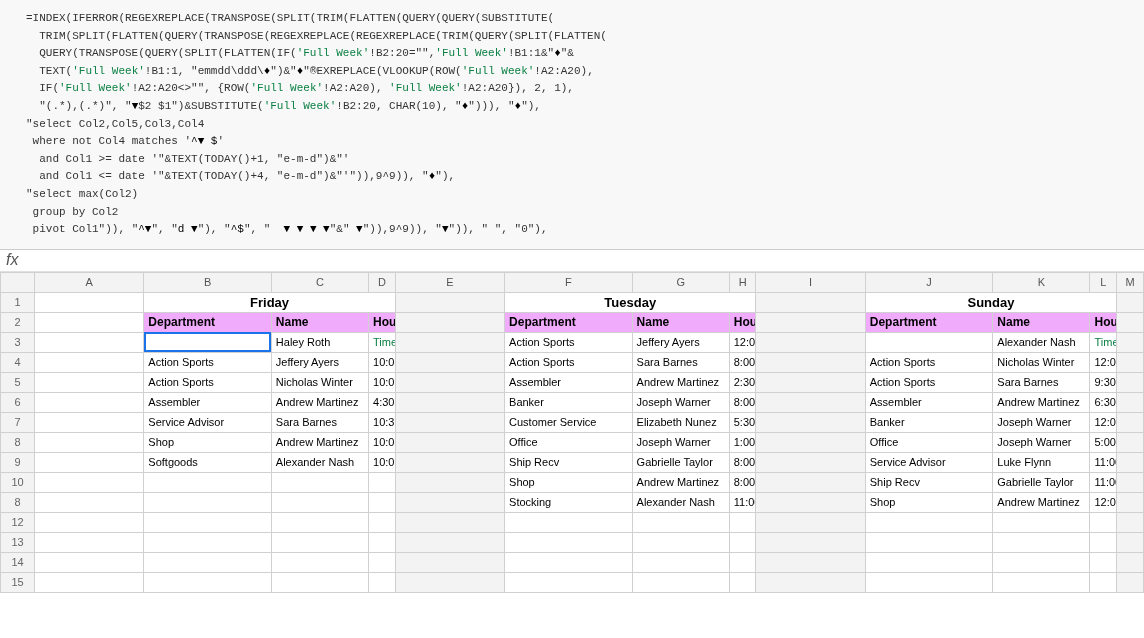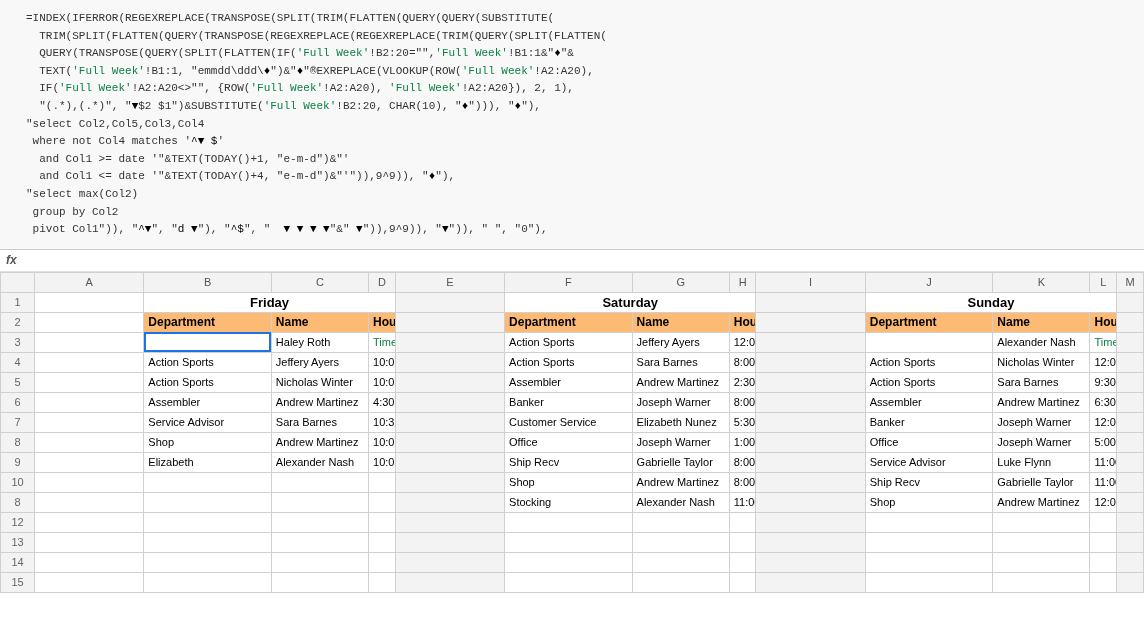--- a/index.html
+++ b/index.html
@@ -65,21 +65,21 @@
       font-weight: bold;
       font-size: 13px;
       background: #fff;
       margin-top: 30px;
     }
 
     
     .sub-header {
       font-weight: bold;
       font-size: 12px;
-      background: #fdba74;
+      background: #f0abfc;
     }
 
     
     .data-cell {
       font-size: 11px;
       background: #fff;
     }
 
     
     .green-text { color: #0b8043; }
@@ -126,24 +126,23 @@
       display: flex;
       align-items: center;
       border-bottom: 1px solid #e0e0e0;
       padding: 2px 6px;
       background: #fff;
       height: 22px;
     }
     .fx-label {
       font-style: italic;
       color: #555;
-      font-size: 12px;
+      font-size: 16px;
       margin-right: 10px;
       min-width: 20px;
-      font-weight: bold;
     }
   </style>
 </head>
 <body>
 
 <div class="formula-area">
   <div class="formula-text">=INDEX(IFERROR(REGEXREPLACE(TRANSPOSE(SPLIT(TRIM(FLATTEN(QUERY(QUERY(SUBSTITUTE(
   TRIM(SPLIT(FLATTEN(QUERY(TRANSPOSE(REGEXREPLACE(REGEXREPLACE(TRIM(QUERY(SPLIT(FLATTEN(
   QUERY(TRANSPOSE(QUERY(SPLIT(FLATTEN(IF(<span class="formula-green">'Full Week'</span>!B2:20="",<span class="formula-green">'Full Week'</span>!B1:1&amp;"<span class="formula-black">♦</span>"&amp;
   TEXT(<span class="formula-green">'Full Week'</span>!B1:1, "emmdd\ddd\<span class="formula-black">♦</span>")&amp;"<span class="formula-black">♦</span>"®EXREPLACE(VLOOKUP(ROW(<span class="formula-green">'Full Week'</span>!A2:A20),
@@ -198,21 +197,21 @@
         <th class="col-header sep-col">M</th>
       </tr>
     </thead>
     <tbody>
 
       <tr>
         <td class="row-num">1</td>
         <td class="data-cell"></td>
         <td class="section-header" colspan="3">Friday</td>
         <td class="sep-col"></td>
-        <td class="section-header" colspan="3">Saturday</td>
+        <td class="section-header" colspan="3">Tuesday</td>
         <td class="sep-col"></td>
         <td class="section-header" colspan="3">Sunday</td>
         <td class="sep-col"></td>
       </tr>
 
       <tr>
         <td class="row-num">2</td>
         <td class="data-cell"></td>
         <td class="sub-header">Department</td>
         <td class="sub-header">Name</td>
@@ -326,21 +325,21 @@
         <td class="sep-col"></td>
         <td class="data-cell">Office</td>
         <td class="data-cell">Joseph Warner</td>
         <td class="data-cell">5:00P-8:30P</td>
         <td class="sep-col"></td>
       </tr>
 
       <tr>
         <td class="row-num">9</td>
         <td class="data-cell"></td>
-        <td class="data-cell">Elizabeth</td>
+        <td class="data-cell">Softgoods</td>
         <td class="data-cell">Alexander Nash</td>
         <td class="data-cell">10:00A-6:30P</td>
         <td class="sep-col"></td>
         <td class="data-cell">Ship Recv</td>
         <td class="data-cell">Gabrielle Taylor</td>
         <td class="data-cell">8:00A-4:30P</td>
         <td class="sep-col"></td>
         <td class="data-cell">Service Advisor</td>
         <td class="data-cell">Luke Flynn</td>
         <td class="data-cell">11:00A-7:30P</td>

